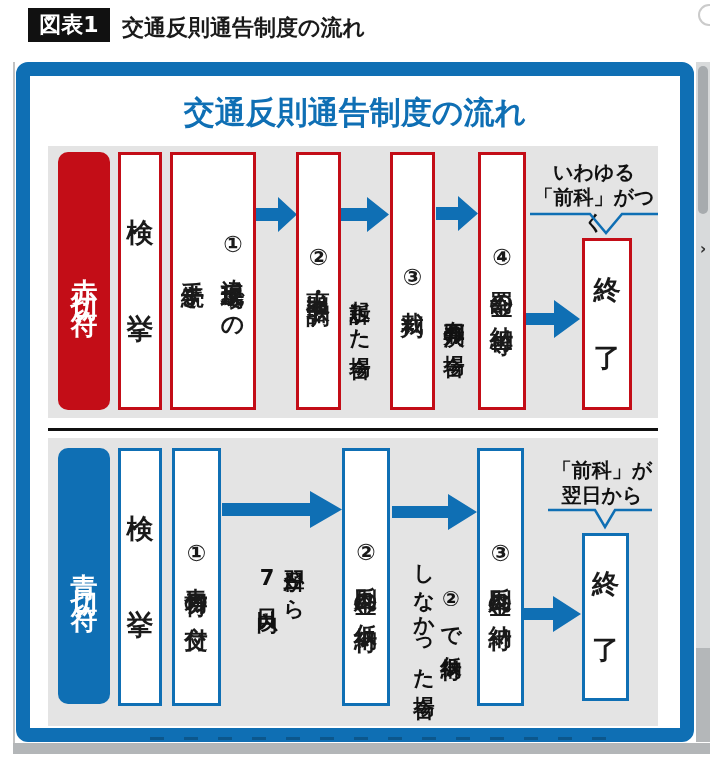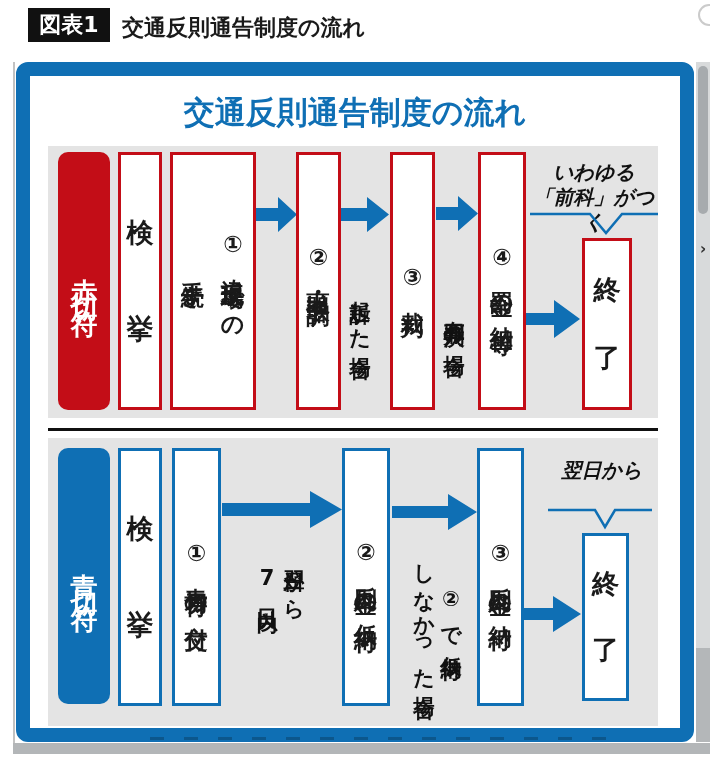--- a/index.html
+++ b/index.html
@@ -39,21 +39,21 @@
   .lred{background:#c30d17;}
   .lblue{background:#0f6fb4;}
   .vtext{writing-mode:vertical-rl;text-orientation:upright;height:100%;text-align:center;}
   .vtext span{display:block;}
   .fs23{font-size:23px;letter-spacing:3px;line-height:40px;}
   .fs21{font-size:21px;letter-spacing:2px;line-height:27px;}
   .lab27{font-size:27px;letter-spacing:16px;}
   .spread{display:flex;flex-direction:column;justify-content:space-evenly;align-items:center;
           height:100%;width:100%;font-size:27px;}
   .betw{font-weight:bold;color:#111;}
-  .note{text-align:center;font-weight:bold;color:#111;font-size:20px;line-height:25px;font-style:italic;}
+  .note{text-align:center;font-weight:bold;color:#111;font-size:20px;line-height:25px;}
   .arrow{fill:#0f6fb4;}
   .bracket{stroke:#0f6fb4;stroke-width:2.5;fill:none;}
 </style>
 </head>
 <body>
 
 <div id="screen">
 
   <div class="abs fig-tag">図表1</div>
   <div class="abs fig-title">交通反則通告制度の流れ</div>
@@ -181,20 +181,21 @@
       <span>②で仮納付</span>
       <span>しなかった場合</span>
     </div>
   </div>
 
   <div class="abs box bblue" style="left:477px;top:448px;width:47px;height:258px;">
     <div class="vtext fs23">③反則金の納付</div>
   </div>
 
   <div class="abs note" style="left:540px;top:458px;width:124px;">
+    <div>「前科」が</div>
     <div>翌日から</div>
   </div>
   <svg class="abs bracket" style="left:548px;top:508px;" width="104" height="22" viewBox="0 0 104 22">
     <polyline points="0,2 47,2 57,19 67,2 104,2"></polyline>
   </svg>
 
   <svg class="abs arrow" style="left:523px;top:596px;" width="58" height="36" viewBox="0 0 58 36">
     <polygon points="0,12 30,12 30,0 58,18 30,36 30,24 0,24"></polygon>
   </svg>
 

